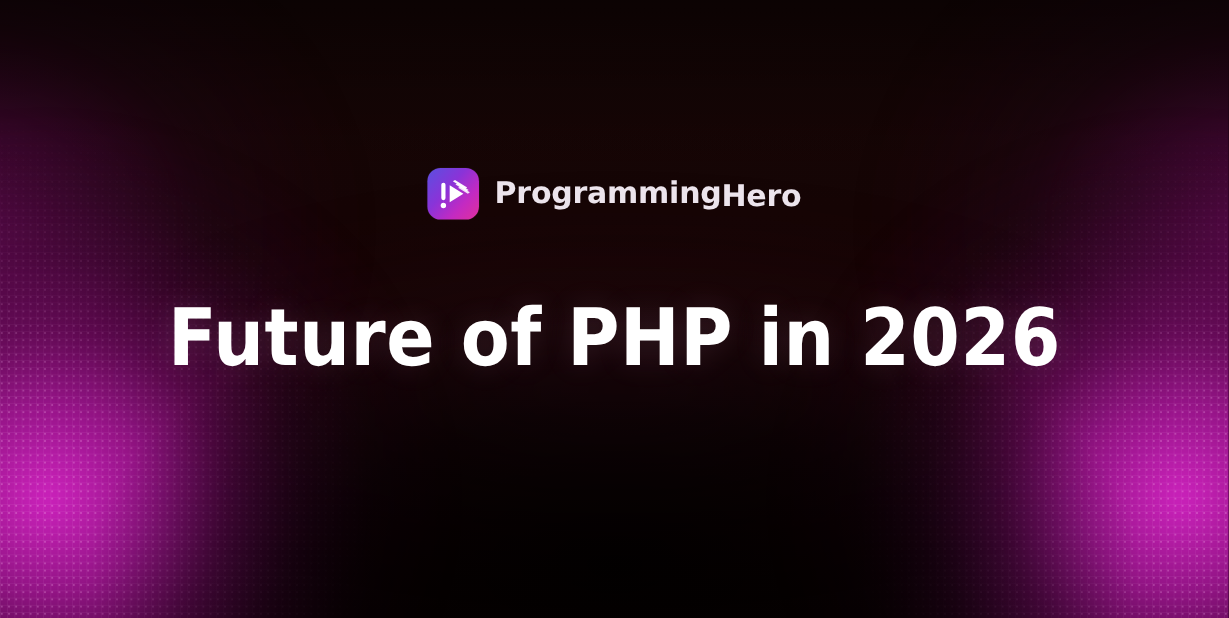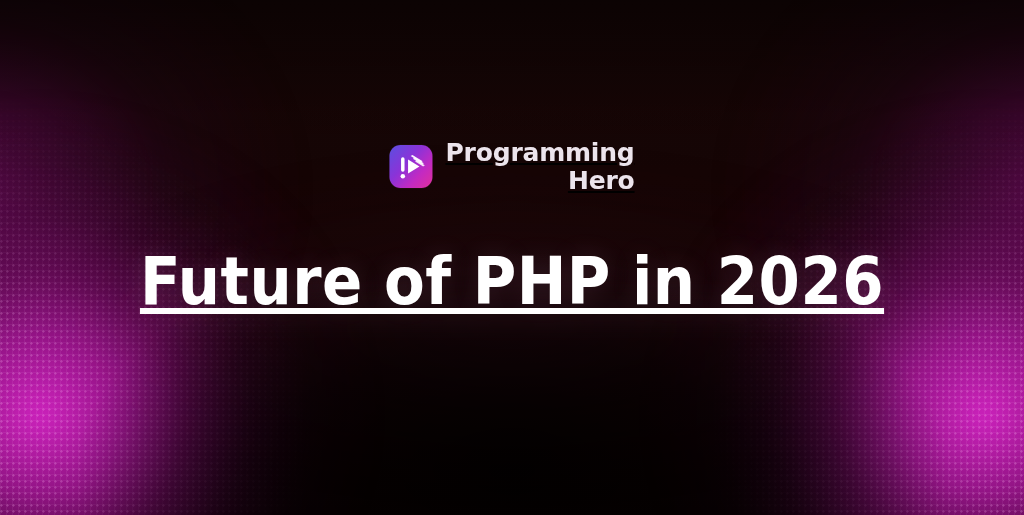--- a/index.html
+++ b/index.html
@@ -178,23 +178,22 @@
     border-radius: 11px;
     background: linear-gradient(132deg, #5b4fe0 0%, #8a33d8 40%, #c32ac2 70%, #e0309c 100%);
     position: relative;
     flex: 0 0 auto;
     box-shadow: 0 0 0 0.5px rgba(255,255,255,0.06);
   }
   .logo-mark svg { display: block; }
 
   .logo-wordmark {
     display: flex;
-    flex-direction: column;
+    flex-direction: row;
     line-height: 1.0;
-    text-decoration: underline;
   }
   .logo-word {
     font-family: "DejaVu Sans", "Liberation Sans", sans-serif;
     font-weight: 700;
     font-size: 25px;
     letter-spacing: -0.2px;
     color: #ece4ec;
   }
   .logo-word.line2 { margin-top: 3px; text-align: right; }
 
@@ -207,21 +206,20 @@
     text-align: center;
     font-family: "DejaVu Sans Condensed", "DejaVu Sans", "Liberation Sans", sans-serif;
     font-stretch: condensed;
     font-weight: 700;
     font-size: 66px;
     line-height: 1.02;
     letter-spacing: 0.5px;
     color: #ffffff;
     white-space: nowrap;
     text-shadow: 0 0 26px rgba(255, 190, 235, 0.13);
-    text-decoration: underline;
   }
 </style>
 </head>
 <body>
 
 <div id="slide">
 
   <div class="bg-base"></div>
 
   <div class="glow glow-left-up"></div>

